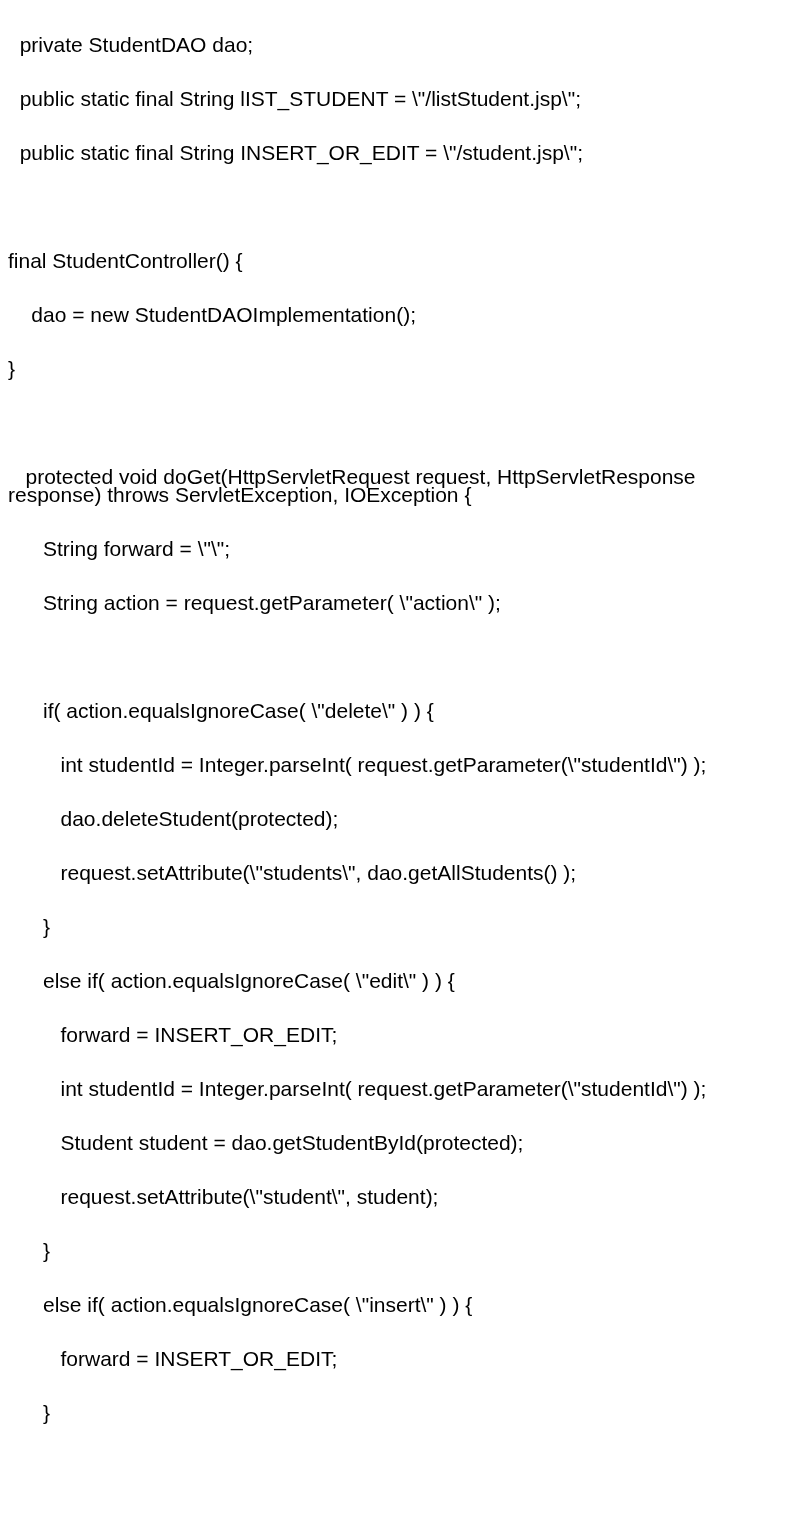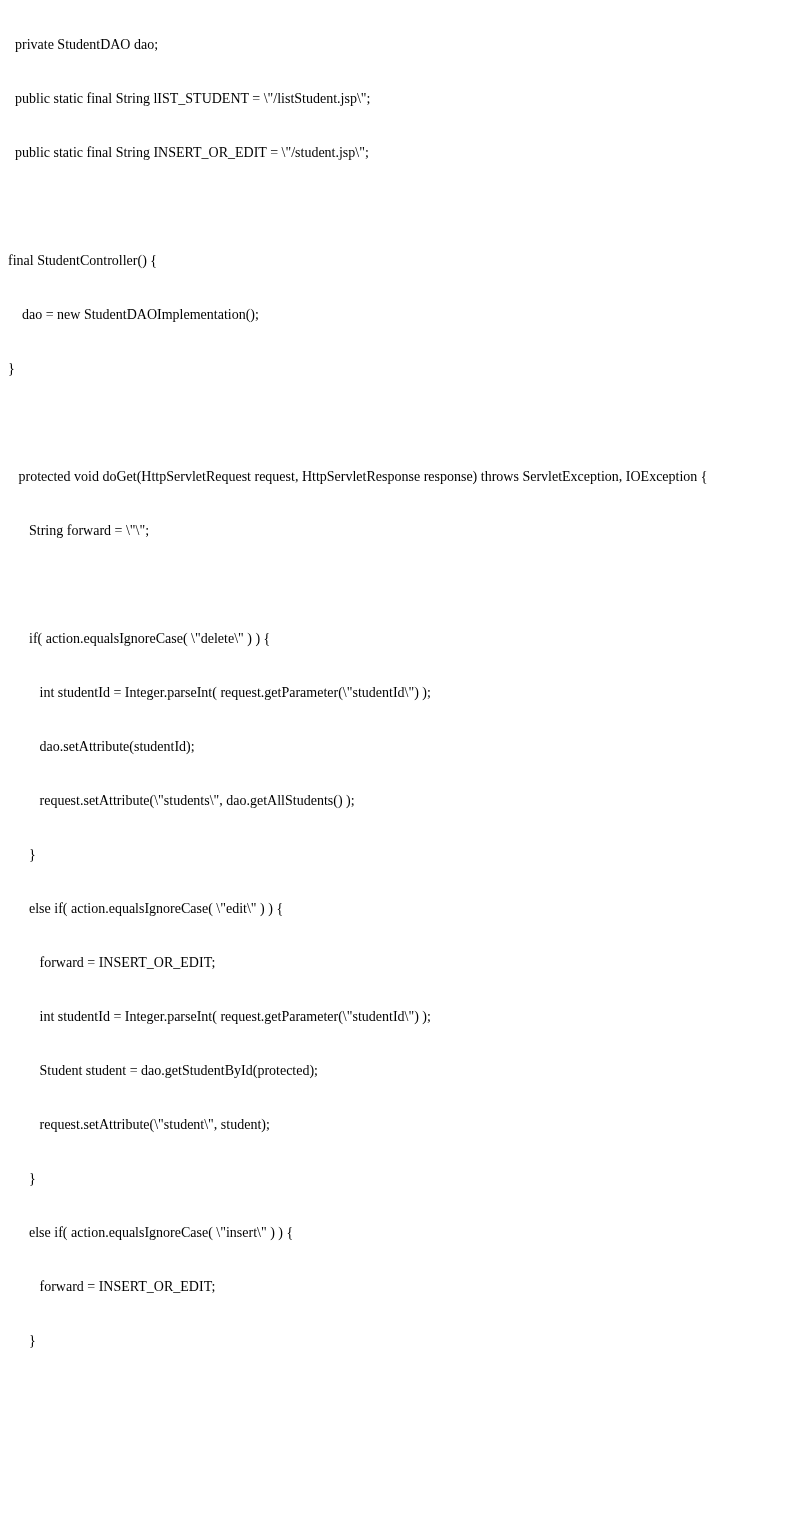--- a/index.html
+++ b/index.html
@@ -24,22 +24,22 @@
     padding: 0 8px;
     font-family: "Liberation Serif", serif;
     font-size: 15.5px;
     line-height: 18px;
     color: #000000;
     white-space: pre-wrap;
   }
   .code-line {
     white-space: pre-wrap;
     min-height: 18px;
-    font-family: Liberation Serif, serif;
-    font-size: 14px;
+    font-family: Liberation Sans, sans-serif;
+    font-size: 21px;
     line-height: 18px;
   }
   .blank-line {
     min-height: 18px;
   }
   .clipped-top {
     
   }
 </style>
 </head>
@@ -51,24 +51,25 @@
     <div class="code-line clipped-top">  private StudentDAO dao;</div>
     <div class="code-line">  public static final String lIST_STUDENT = \"/listStudent.jsp\";</div>
     <div class="code-line">  public static final String INSERT_OR_EDIT = \"/student.jsp\";</div>
     <div class="code-line blank-line"></div>
     <div class="code-line">final StudentController() {</div>
     <div class="code-line">    dao = new StudentDAOImplementation();</div>
     <div class="code-line">}</div>
     <div class="code-line blank-line"></div>
     <div class="code-line">   protected void doGet(HttpServletRequest request, HttpServletResponse response) throws ServletException, IOException {</div>
     <div class="code-line">      String forward = \"\";</div>
+    <div class="code-line">      String action = request.getParameter( \"action\" );</div>
     <div class="code-line blank-line"></div>
     <div class="code-line">      if( action.equalsIgnoreCase( \"delete\" ) ) {</div>
     <div class="code-line">         int studentId = Integer.parseInt( request.getParameter(\"studentId\") );</div>
-    <div class="code-line">         dao.setAttribute(studentId);</div>
+    <div class="code-line">         dao.deleteStudent(protected);</div>
     <div class="code-line">         request.setAttribute(\"students\", dao.getAllStudents() );</div>
     <div class="code-line">      }</div>
     <div class="code-line">      else if( action.equalsIgnoreCase( \"edit\" ) ) {</div>
     <div class="code-line">         forward = INSERT_OR_EDIT;</div>
     <div class="code-line">         int studentId = Integer.parseInt( request.getParameter(\"studentId\") );</div>
     <div class="code-line">         Student student = dao.getStudentById(protected);</div>
     <div class="code-line">         request.setAttribute(\"student\", student);</div>
     <div class="code-line">      }</div>
     <div class="code-line">      else if( action.equalsIgnoreCase( \"insert\" ) ) {</div>
     <div class="code-line">         forward = INSERT_OR_EDIT;</div>

